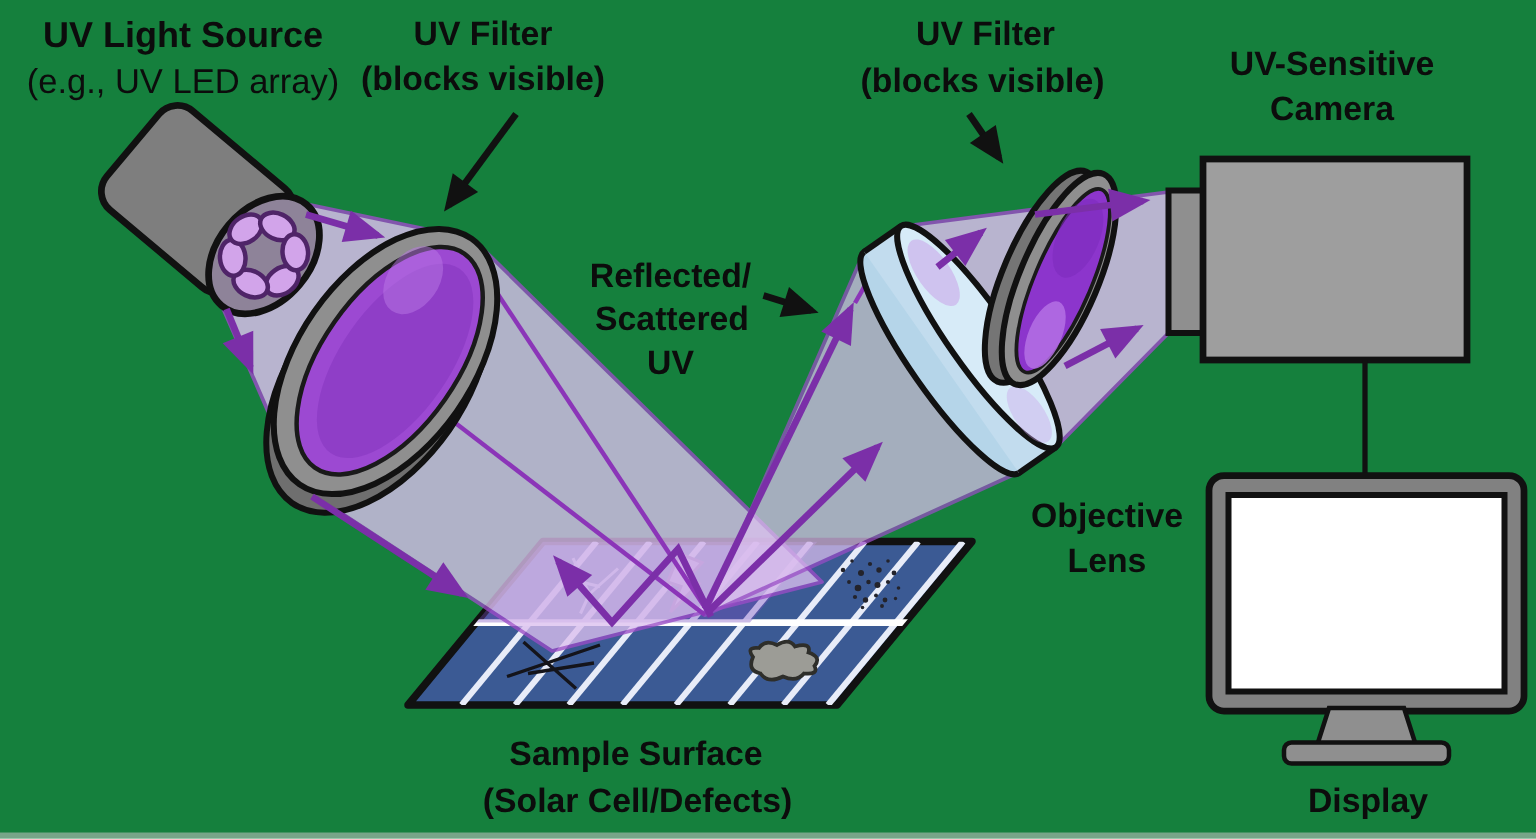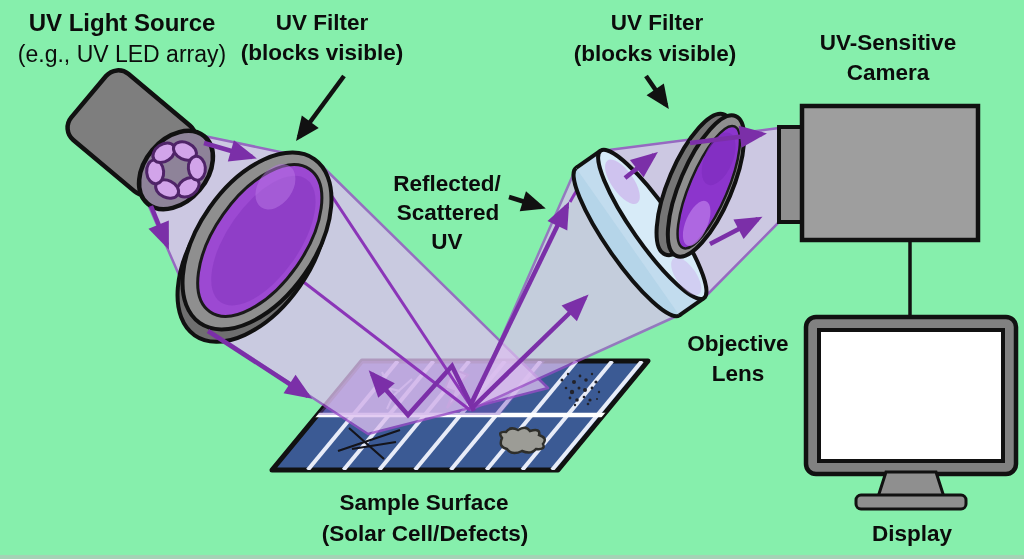--- a/index.html
+++ b/index.html
@@ -1,16 +1,16 @@
 <!DOCTYPE html>
 <html><head>
 <meta charset="utf-8">
 <style>
   html,body{margin:0;padding:0;background:#ffffff;}
-  .stage{position:relative;width:1024px;height:559px;background:#86efac;overflow:hidden;
+  .stage{position:relative;width:1024px;height:559px;background:#15803d;overflow:hidden;
          font-family:"Liberation Sans", sans-serif;}
   svg{display:block}
   text{font-family:"Liberation Sans", sans-serif; fill:#0c0c0c; text-anchor:middle;}
   .lbl{font-size:22.5px;font-weight:700;}
   .lbl-big{font-size:24px;font-weight:700;}
   .lbl-sub{font-size:23px;font-weight:400;}
 </style>
 </head>
 <body>
 

